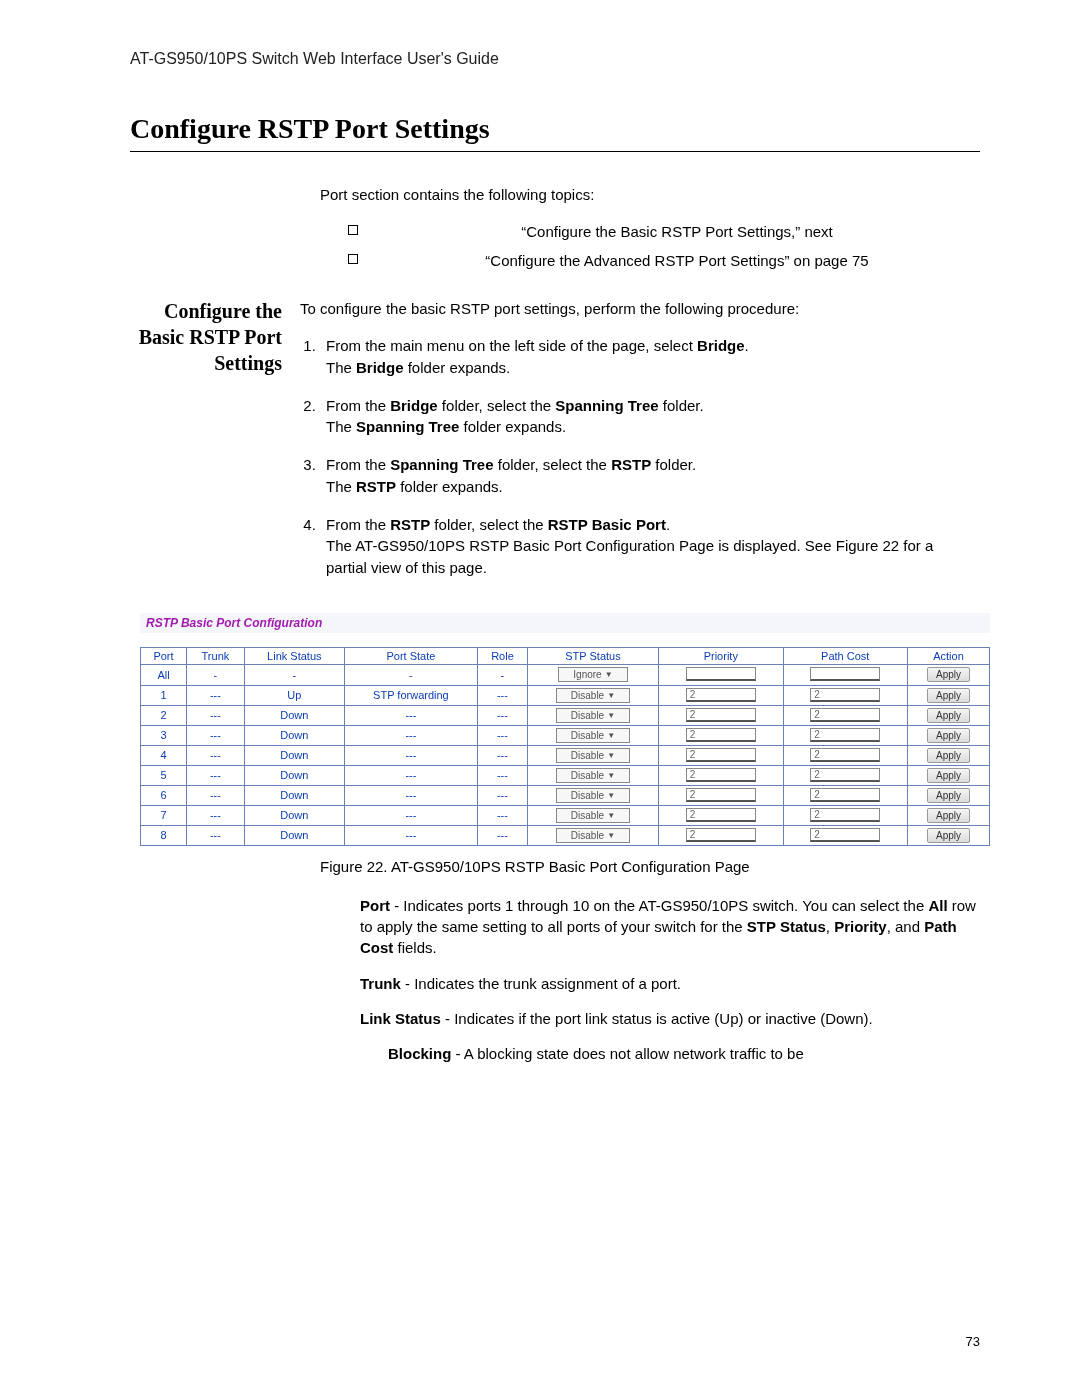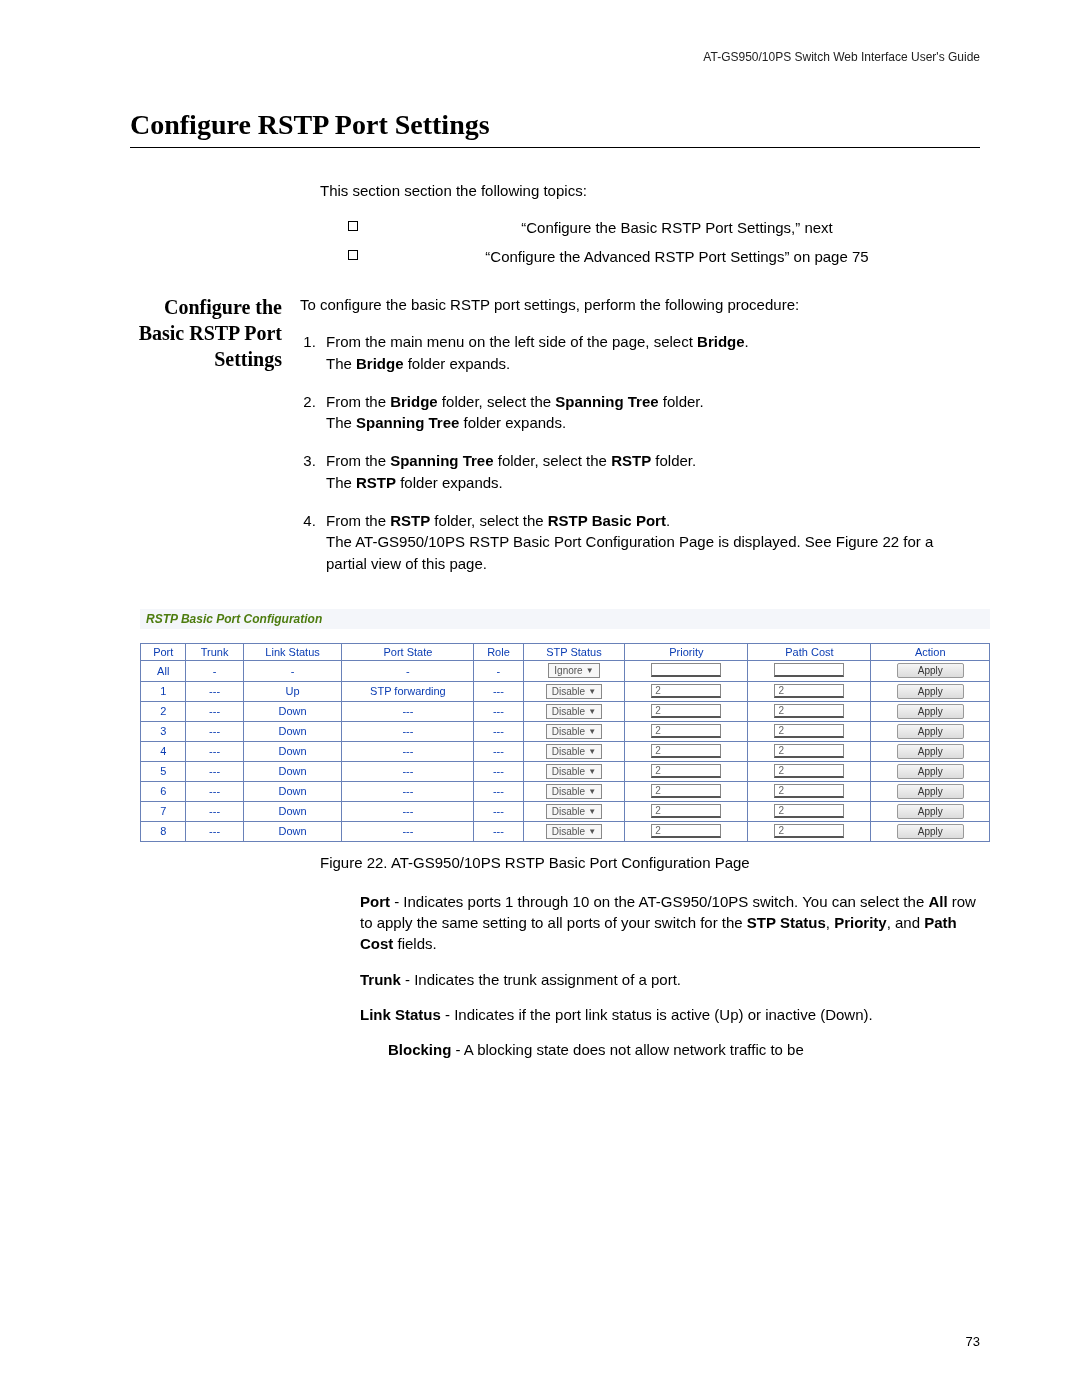--- a/index.html
+++ b/index.html
@@ -11,22 +11,21 @@
   }
   .page {
     width: 1080px;
     min-height: 1397px;
     margin: 0 auto;
     padding: 50px 100px 40px 130px;
     box-sizing: border-box;
     position: relative;
   }
   .header-right {
-    text-align: right;
-    font-size: 12px;
+    font-size: 16px;
     color: #222;
     margin-bottom: 45px;
   }
   h1.section-title {
     font-family: "Times New Roman", Times, serif;
     font-weight: bold;
     font-size: 28px;
     margin: 0 0 6px 0;
   }
   hr.rule {
@@ -97,21 +96,21 @@
 
   
   .config-panel {
     margin: 18px -10px 8px 10px;
   }
   .panel-title {
     font-family: Arial, sans-serif;
     font-size: 12px;
     font-style: italic;
     font-weight: bold;
-    color: #4d7c0f;
+    color: #a21caf;
     background: #f4f6fa;
     padding: 3px 6px;
   }
   .panel-spacer {
     height: 14px;
     background: #fff;
   }
   table.cfg {
     width: 100%;
     border-collapse: collapse;
@@ -128,21 +127,21 @@
     color: #0b3db3;
     background: #fff;
   }
   .dropdown {
     display: inline-flex;
     align-items: center;
     border: 1px solid #888;
     font-size: 10px;
     color: #555;
     background: #f7f7f7;
-    padding: 0 5px;
+    padding: 0 14px;
     height: 15px;
     box-sizing: border-box;
   }
   .dropdown .dd-arrow {
     margin-left: 3px;
     font-size: 8px;
     color: #555;
   }
   .mini-input {
     display: inline-block;
@@ -157,21 +156,21 @@
     box-sizing: border-box;
     background: #fff;
   }
   .apply-btn {
     display: inline-block;
     background: linear-gradient(#f5f5f5,#dcdcdc);
     border: 1px solid #999;
     border-radius: 2px;
     font-size: 10px;
     color: #333;
-    padding: 0 20px;
+    padding: 0 8px;
     height: 15px;
     line-height: 14px;
     box-sizing: border-box;
   }
 
   .fig-caption {
     text-align: left;
     margin: 12px 0 20px 190px;
     font-size: 15px;
   }
@@ -199,21 +198,21 @@
 <body>
 
 <div class="page">
 
   <div class="header-right">AT-GS950/10PS Switch Web Interface User's Guide</div>
 
   <h1 class="section-title">Configure RSTP Port Settings</h1>
   <hr class="rule">
 
   <div class="body-col">
-    <div class="intro">This section section the following topics:</div>
+    <div class="intro">Port section contains the following topics:</div>
     <ul class="topic-list">
       <li>“Configure the Basic RSTP Port Settings,”  next</li>
       <li>“Configure the Advanced RSTP Port Settings” on page 75</li>
     </ul>
   </div>
 
   <div class="two-col">
     <div class="side-heading">Configure the Basic RSTP Port Settings</div>
     <div class="main-text">
       <div class="para">To configure the basic RSTP port settings, perform the following procedure:</div>

